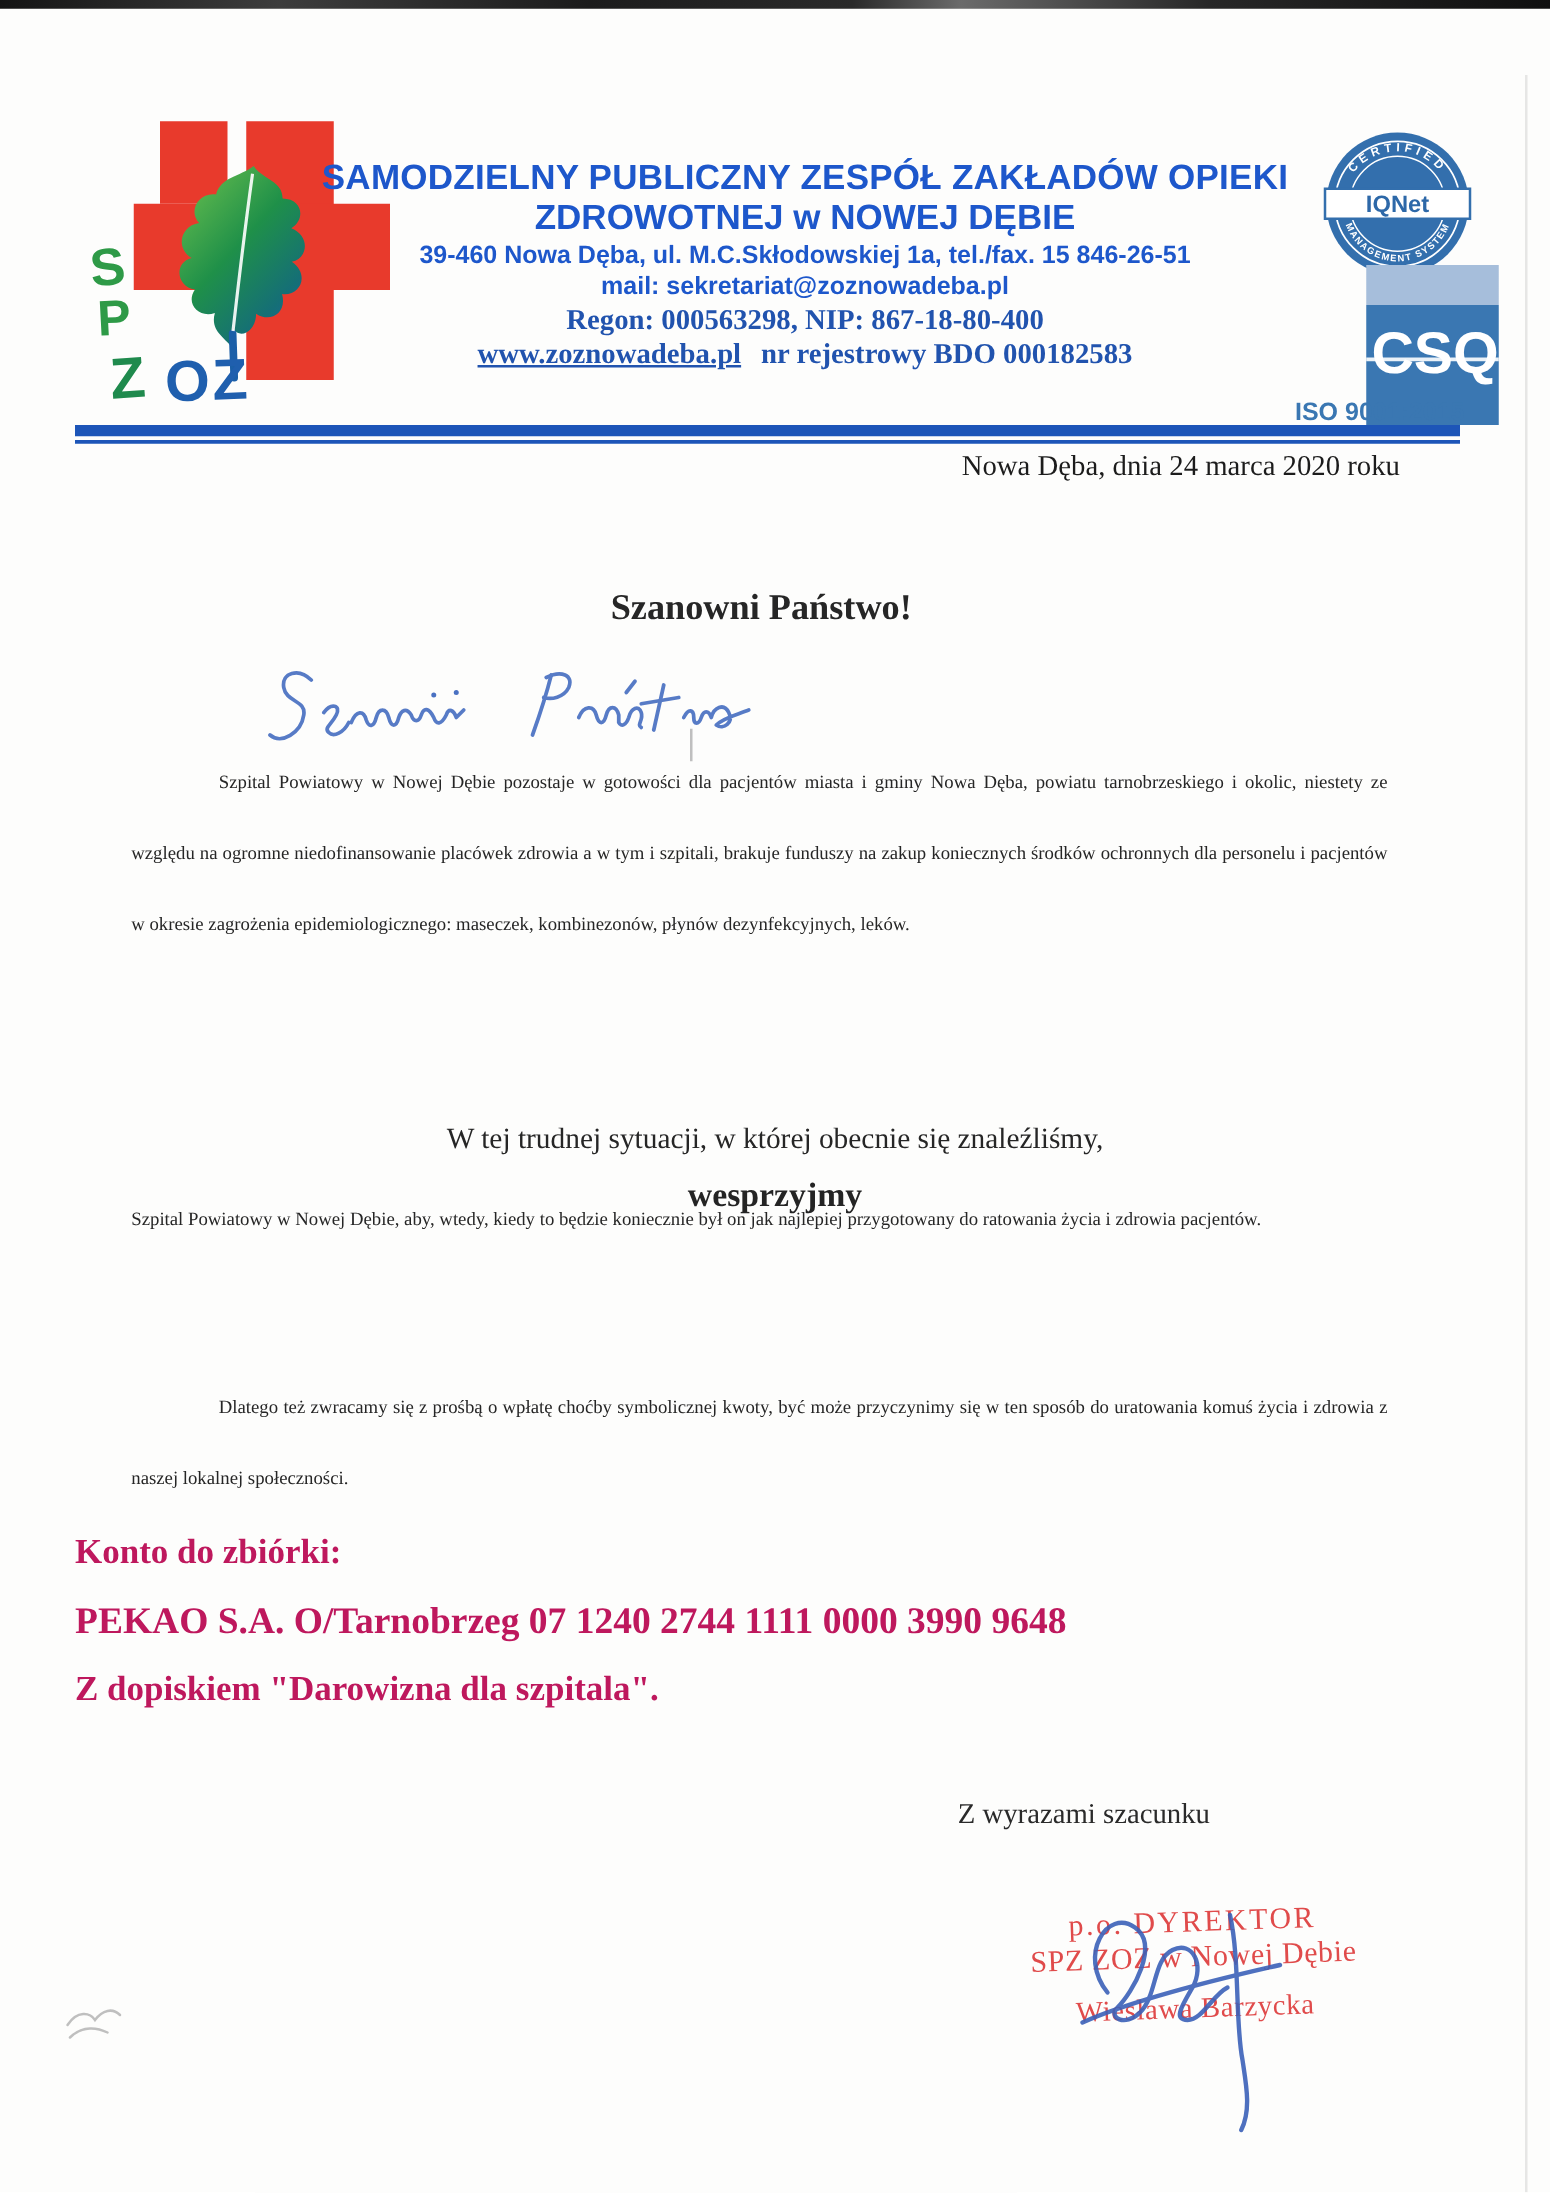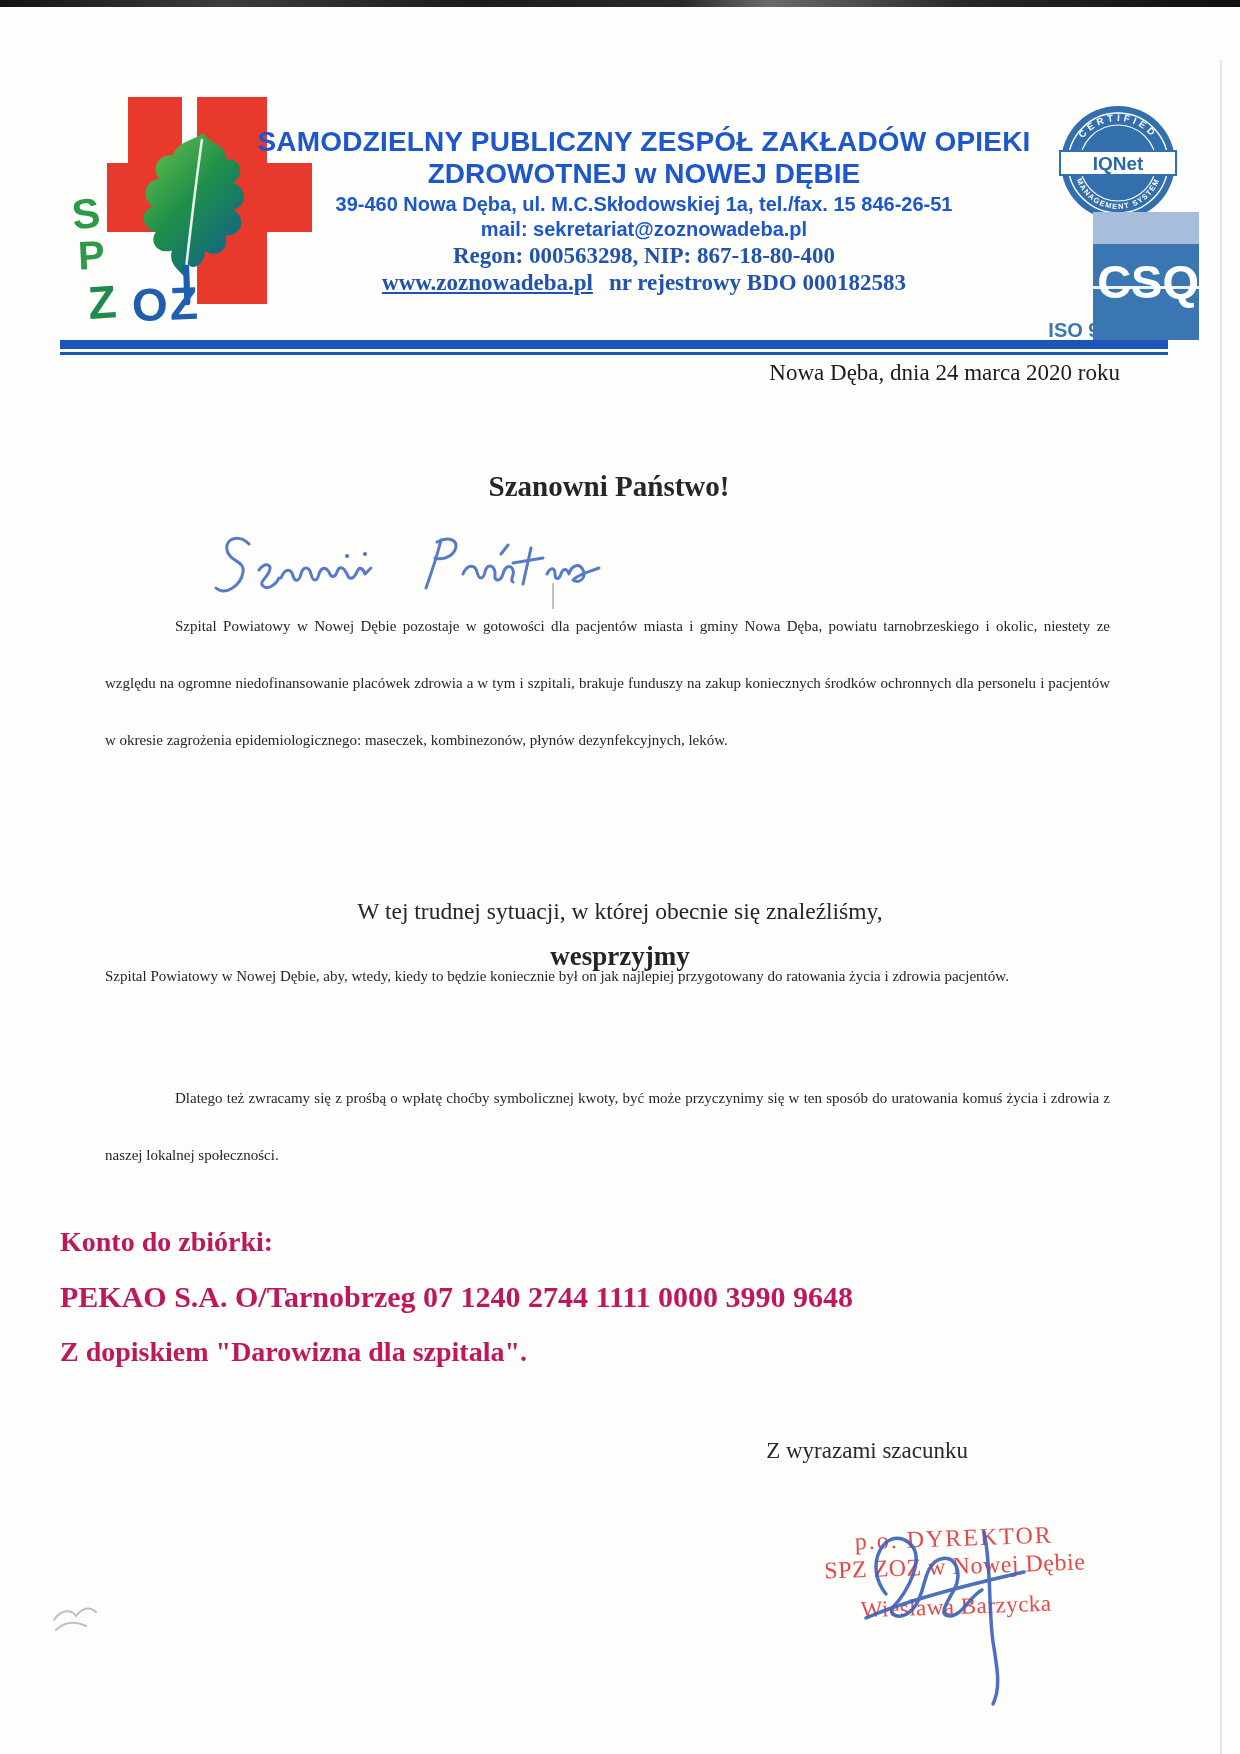--- a/index.html
+++ b/index.html
@@ -39,42 +39,42 @@
   .www-u{text-decoration:underline;margin-right:16px;}
 
   
   .iqnet{position:absolute;left:1058px;top:103px;width:120px;height:120px;}
   .csq{position:absolute;left:1056px;top:212px;width:106px;height:128px;
        background:linear-gradient(180deg,#a6bedb 0%,#a6bedb 25%,#3a77b2 25%,#3a77b2 100%);
        display:flex;align-items:center;justify-content:flex-end;margin-left:37px;}
   .csq-text{font-family:"Liberation Sans",sans-serif;font-weight:bold;color:#fff;
             font-size:47px;letter-spacing:0px;margin-top:10px;}
   .csq-line{position:absolute;left:0;top:58%;width:100%;height:3px;background:rgba(255,255,255,.9);}
-  .iso{position:absolute;left:1036px;top:319px;width:148px;text-align:right;
+  .iso{position:absolute;left:1036px;top:319px;width:148px;text-align:left;
        font-family:"Liberation Sans",sans-serif;font-weight:bold;font-size:20px;color:#3a77b2;}
 
   
   .sep-thick{position:absolute;left:60px;top:340px;width:1108px;height:9px;background:#1d55b8;}
   .sep-thin{position:absolute;left:60px;top:352px;width:1108px;height:3px;background:#1d55b8;}
   .date-line{position:absolute;left:0;top:360px;width:1120px;text-align:right;font-size:23px;color:#1c1c1c;}
 
   
   .salutation{position:absolute;left:0;top:470px;width:1130px;text-align:center;
               font-size:29px;font-weight:bold;color:#262626;padding-left:44px;}
   .handwriting{position:absolute;left:205px;top:530px;}
   .para{position:absolute;left:105px;width:1005px;text-align:justify;
         font-size:15px;line-height:57px;color:#262626;}
   .indent{text-indent:70px;}
   .p1{top:598px;}
   .p-center{position:absolute;left:60px;top:883px;width:1120px;text-align:center;
             font-size:23.5px;line-height:57px;color:#262626;}
   .emphasis{position:absolute;left:60px;top:930px;width:1120px;text-align:center;
             font-size:27px;font-weight:bold;line-height:52px;color:#242424;}
   .p3{top:948px;}
-  .p4{top:1070px;}
+  .p4{top:1098px;}
   .red-line{position:absolute;left:60px;width:1120px;text-align:left;font-weight:bold;color:#be185d;}
   .don-h{top:1226px;font-size:28px;}
   .don-a{top:1280px;font-size:30px;}
   .don-n{top:1336px;font-size:28px;}
   .closing{position:absolute;left:0;top:1438px;width:968px;text-align:right;font-size:23px;color:#2a2a2a;}
 
   
   .stamp{position:absolute;left:790px;top:1524px;width:330px;text-align:center;
          transform:rotate(-2deg);color:#e04b4b;}
   .stamp div{line-height:28px;}

